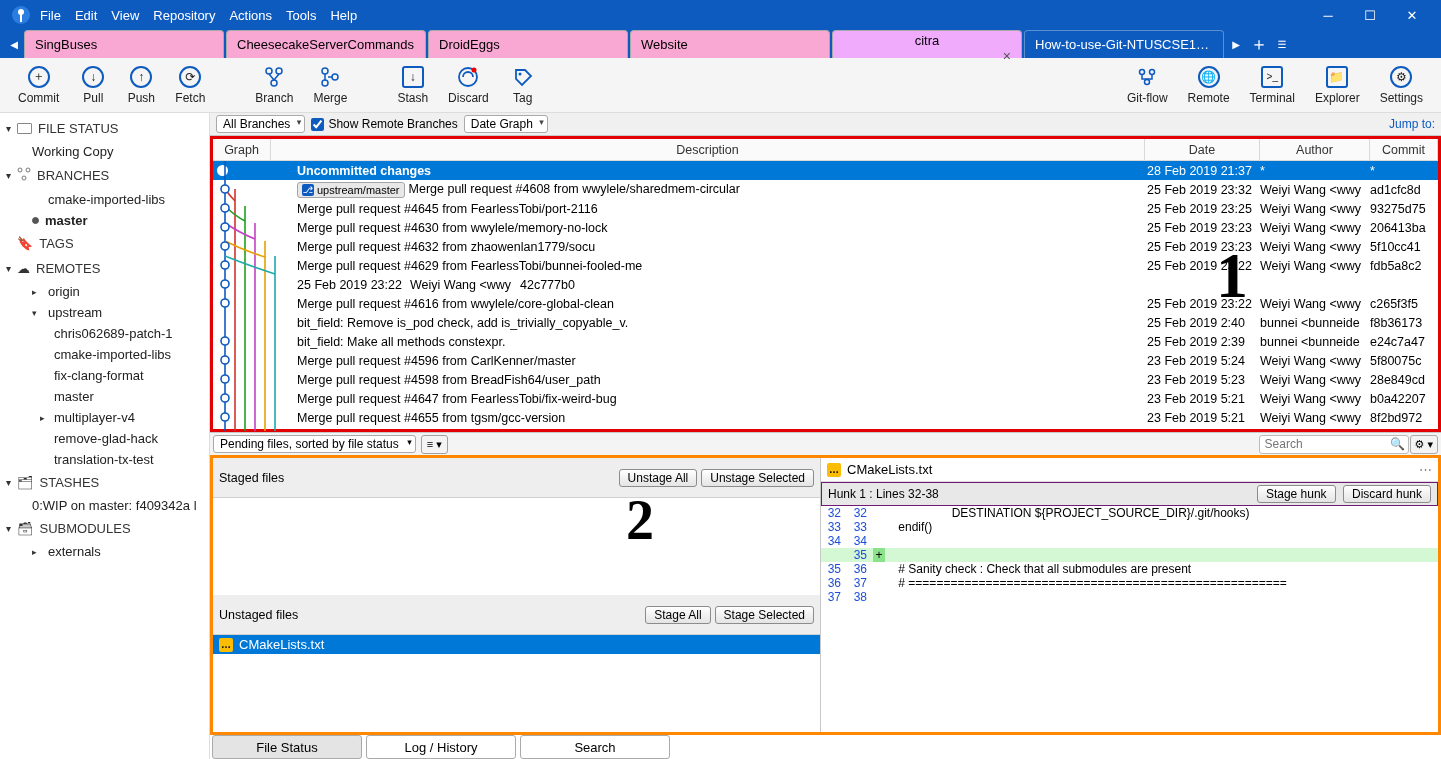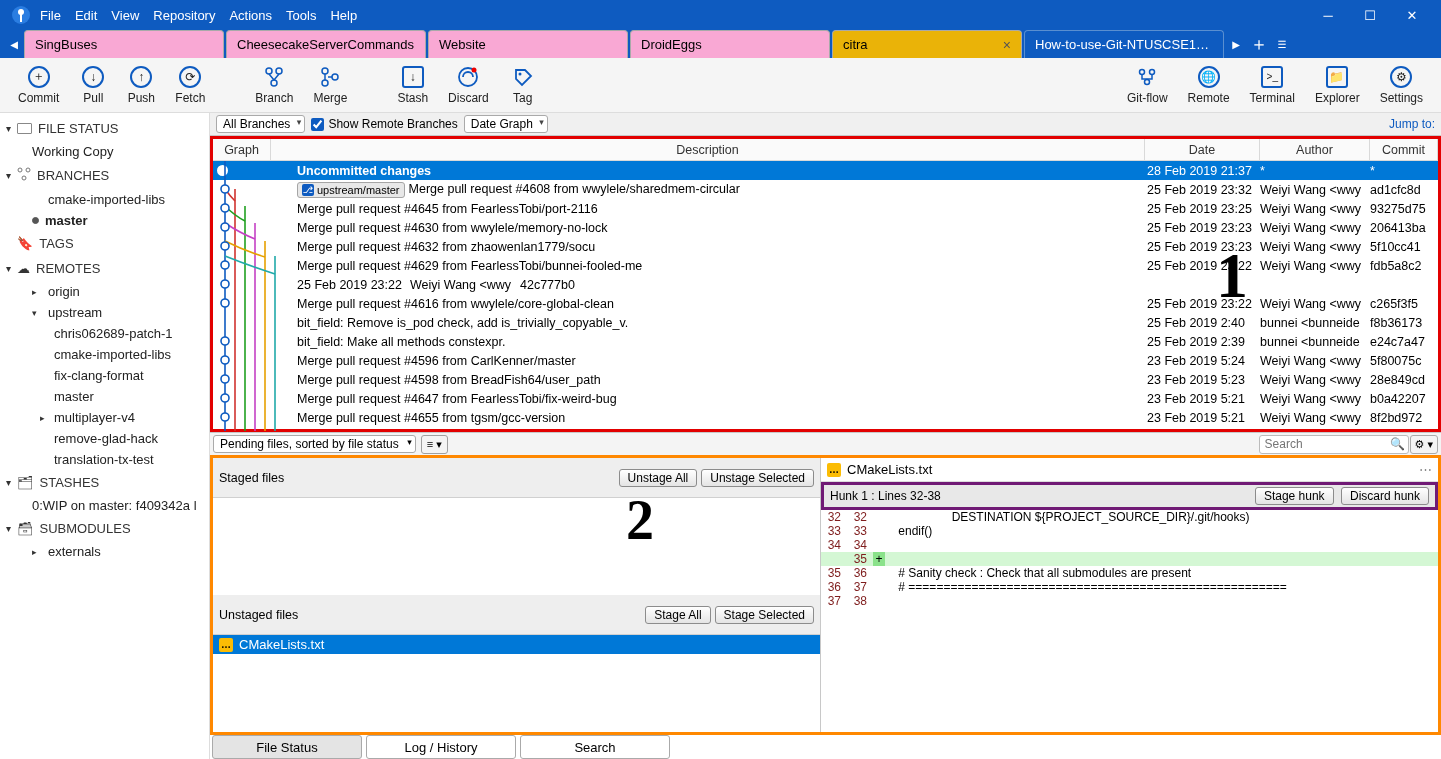--- a/index.html
+++ b/index.html
@@ -12,21 +12,21 @@
 .titlebar .app-icon::after { content:""; position:absolute; width:2px; height:8px; background:#fff; bottom:2px; left:8px;}
 .menu { display: flex; gap: 14px; font-size: 13px; }
 .menu span { cursor: pointer; }
 .winctrls { margin-left: auto; display: flex; gap: 0; }
 .winctrls .wc { width: 42px; height: 30px; display: flex; align-items: center; justify-content: center; color: #fff; cursor:pointer; }
 
 
 .tabrow { height: 28px; background: #0e5bc0; display: flex; align-items: stretch; padding-left: 4px; }
 .tabarrow { width: 20px; color:#fff; display:flex; align-items:center; justify-content:center; font-size:10px; cursor:pointer;}
 .tab { background:#f9a8d4; border-top-right-radius: 4px; border-top-left-radius: 4px; margin-right: 2px; padding: 2px 10px; display:flex; align-items:center; min-width:180px; border: 1px solid #a9a9a9; border-bottom:none; font-size:13px; cursor:pointer;}
-.tab.active { background:#eab308;}
+.tab.active { background:#f0abfc;flex-direction:column;}
 .tab .close { margin-left:auto; color:#555; font-size:14px; cursor:pointer;}
 .newtab { color:#fff; width:26px; display:flex; align-items:center; justify-content:center; font-size:18px; cursor:pointer;}
 
 
 .toolbar { height: 55px; border-bottom: 1px solid #ddd; background:#f5f5f5; display:flex; align-items:center; padding: 2px 8px; gap: 0; }
 .tbtn { display:flex; flex-direction:column; align-items:center; justify-content:center; padding: 2px 10px; font-size:12px; color:#222; cursor:pointer; min-width:48px; height:50px;}
 .tbtn .ticon { width:22px; height:22px; border:2px solid #0e5bc0; border-radius:50%; margin-bottom:3px; position:relative; display:flex; align-items:center; justify-content:center;}
 .tbtn .ticon svg { overflow: visible; }
 .tspacer { flex:1; }
 .toolbar-right { display:flex; }
@@ -95,24 +95,24 @@
 .bright { flex:1; display:flex; flex-direction:column;}
 .panelhd { height:40px; background:#eee; border-bottom:1px solid #d0d0d0; display:flex; align-items:center; padding:0 6px; font-size:12.5px; position:relative;}
 .panelbtn { background: linear-gradient(#fff,#e4e4e4); border:1px solid #8c8c8c; border-radius:3px; padding:1px 8px; font-size:12px; margin-left:4px; cursor:pointer;}
 .panelbtns{ margin-left:auto; display:flex;}
 .filebody { flex:1; background:#fff;}
 .fileitem { background:#0078d7; color:#fff; padding:2px 6px; display:flex; align-items:center; font-size:13px; cursor:pointer;}
 .fileicon { width:14px;height:14px;background:#fbbc04;border-radius:2px;margin-right:6px;display:inline-flex;align-items:center;justify-content:center;font-size:10px;color:#000;font-weight:bold;}
 
 
 .diffhd { height:24px; background:#fff; border-bottom:1px solid #ddd; display:flex; align-items:center; padding:0 6px;}
-.hunkbar { background:#e8e8e8; padding:2px 6px; font-size:12px; display:flex; align-items:center; border:3px solid #701a75;}
+.hunkbar { background:#e8e8e8; padding:2px 6px; font-size:12px; display:flex; align-items:center; border:1px solid #701a75;}
 .code { font-family: Consolas, monospace; font-size:12px; }
 .cline { display:flex;}
-.ln { width:26px; text-align:right; padding-right:6px; color:#7f1d1d;}
+.ln { width:26px; text-align:right; padding-right:6px; color:#1d4ed8;}
 .cl-add { background:#d4f7d4;}
 .cl-add .marker{ background:#8ae28a; width:12px; text-align:center;}
 .marker { width:12px;}
 .ctxt { flex:1; white-space:pre;}
 
 
 .anno2 { position:absolute; left:413px; top:30px; font-family:"Comic Sans MS",cursive; font-size:56px; font-weight:bold; pointer-events:none;}
 
 
 .bottom-tabs { height:24px; display:flex;}
@@ -142,24 +142,24 @@
 
 <div class="tabrow">
   <div class="tabarrow">◀</div>
   <div class="tab" style="min-width:200px">
       <span>SingBuses</span>
     </div>
   <div class="tab" style="min-width:200px">
       <span>CheesecakeServerCommands</span>
     </div>
   <div class="tab" style="min-width:200px">
+      <span>DroidEggs</span>
+    </div>
+  <div class="tab" style="min-width:200px">
       <span>Website</span>
-    </div>
-  <div class="tab" style="min-width:200px">
-      <span>DroidEggs</span>
     </div>
   <div class="tab active" style="min-width:190px">
       <span>citra</span>
       <span class="close">×</span>
     </div>
   <div class="tab" style="min-width:200px;background:#0e5bc0;color:#fff;border-color:#5a8fd0">
       <span>How-to-use-Git-NTUSCSE1…</span>
     </div>
   <div class="tabarrow">▶</div>
   <div class="newtab">＋</div>

